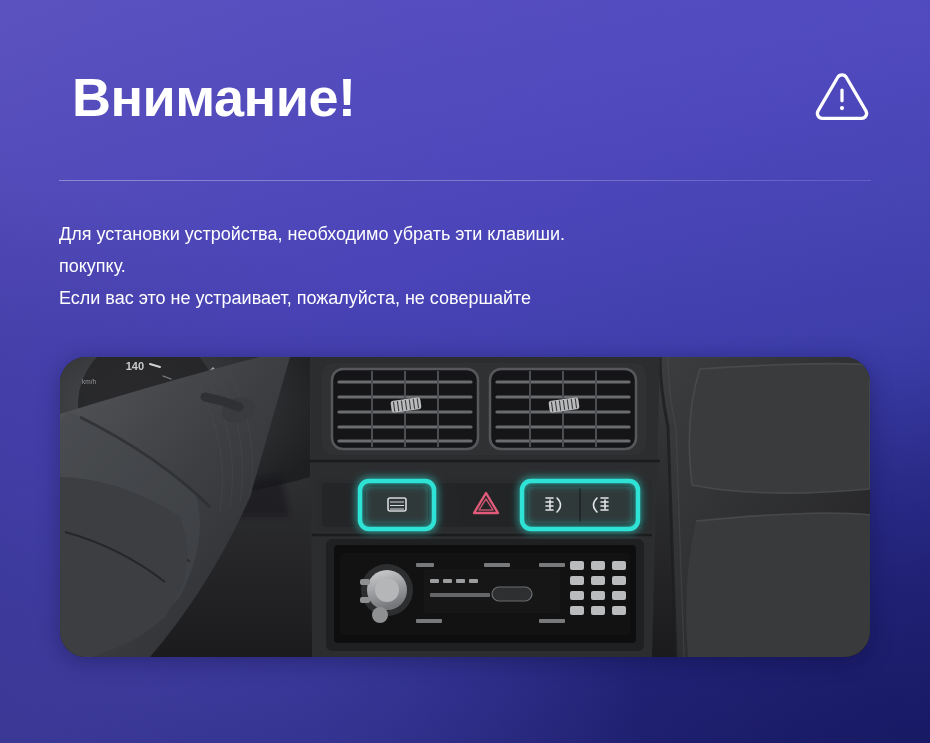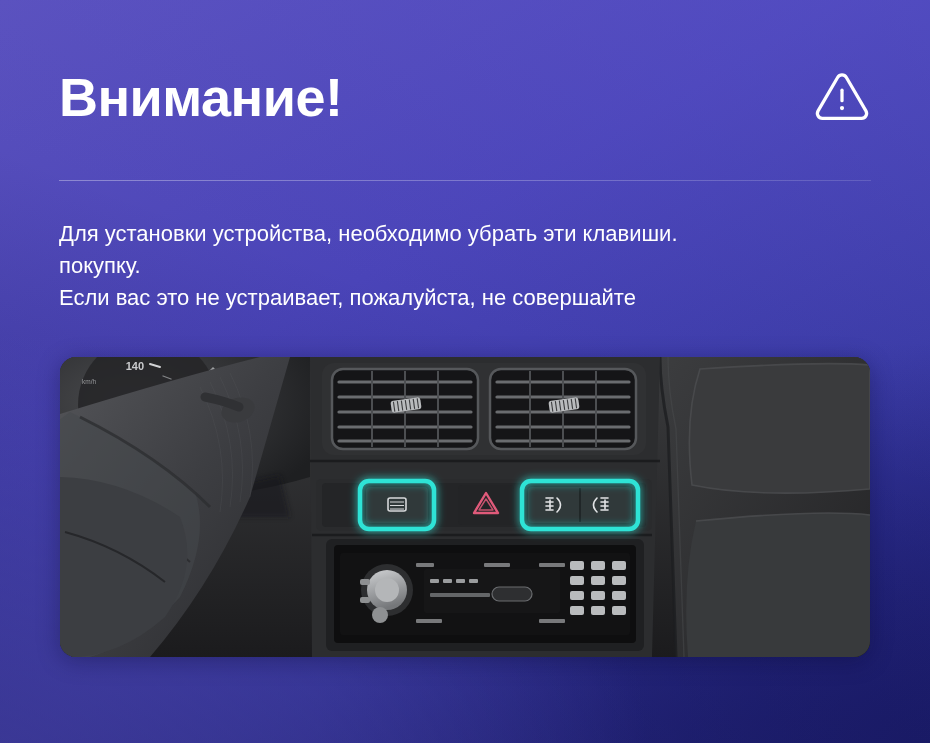--- a/index.html
+++ b/index.html
@@ -22,21 +22,21 @@
   }
   .banner::after{
     content:"";
     position:absolute; inset:0;
     background:linear-gradient(200deg, rgba(98,90,210,.35) 0%, rgba(0,0,0,0) 45%, rgba(18,19,78,.45) 100%);
     pointer-events:none;
   }
 
   
   .header{
-    position:absolute; left:59px; top:58px; right:59px;
+    position:absolute; left:72px; top:58px; right:59px;
     height:78px;
     display:flex; align-items:center; justify-content:space-between;
     z-index:2;
   }
   .title{
     color:#ffffff;
     font-size:54px;
     font-weight:700;
     letter-spacing:-0.5px;
     line-height:1;
@@ -48,32 +48,32 @@
   .divider{
     position:absolute; left:59px; top:180px; width:812px; height:1px;
     background:linear-gradient(to right, rgba(255,255,255,.34), rgba(255,255,255,.26) 55%, rgba(255,255,255,.14));
     z-index:2;
   }
 
   
   .copy{
     position:absolute; left:59px; top:218px; width:800px;
     color:#ffffff;
-    font-size:22px;
+    font-size:18px;
     font-weight:400;
     line-height:32px;
     z-index:2;
   }
   .copy p{ margin:0; }
 
   
   .photo{
     position:absolute; left:60px; top:357px;
     width:810px; height:300px;
-    border-radius:16px;
+    border-radius:26px;
     overflow:hidden;
     background:#1c1c1c;
     z-index:2;
     box-shadow:0 4px 22px rgba(10,10,50,.35);
   }
   .photo svg{ display:block; width:100%; height:100%; }
 </style>
 </head>
 <body>
 

